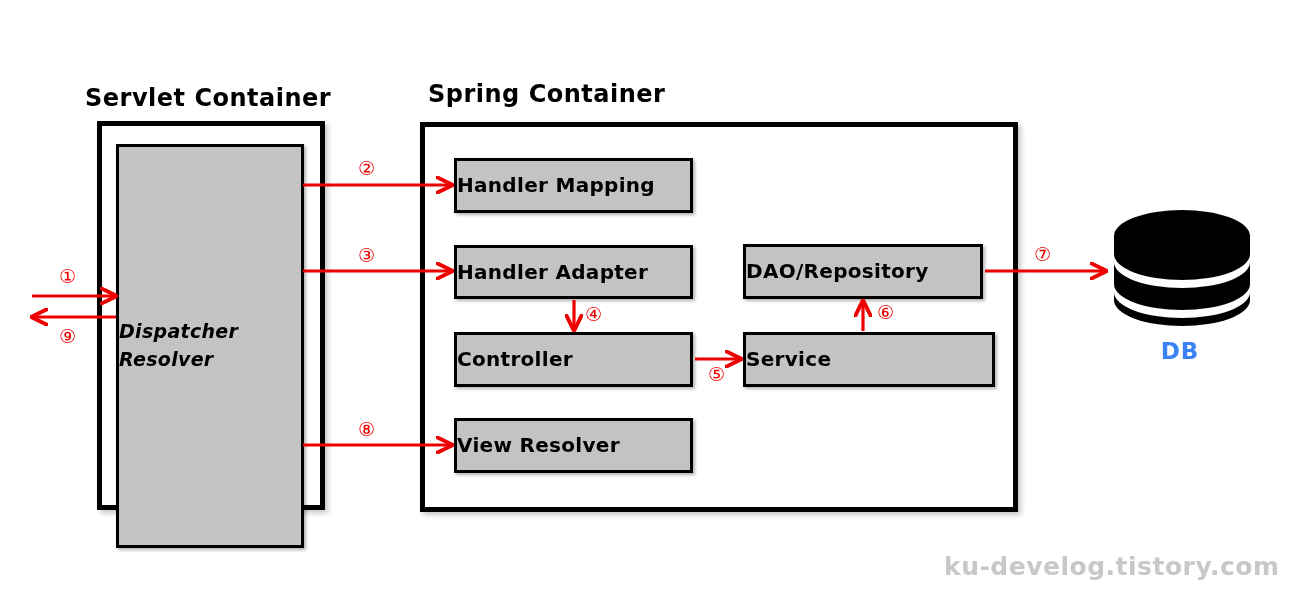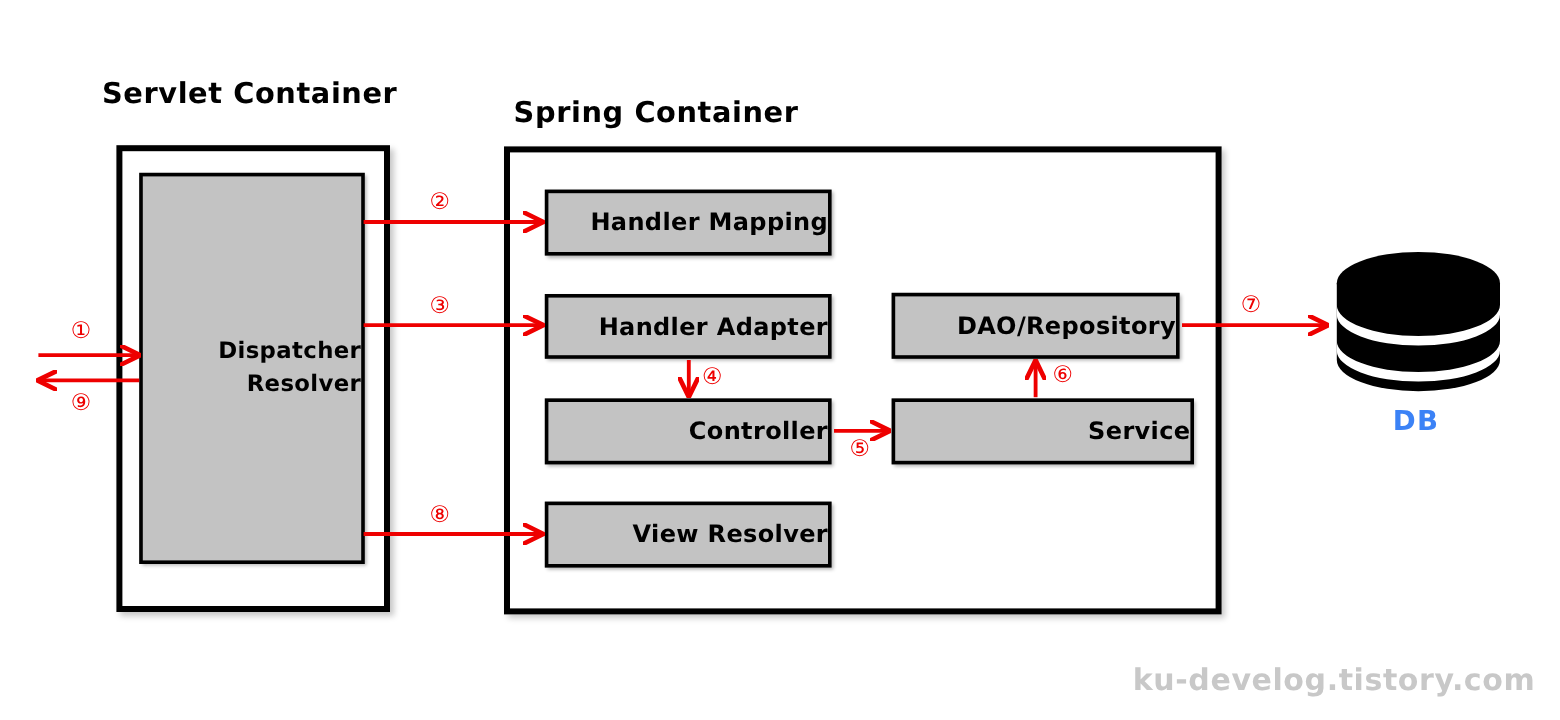--- a/index.html
+++ b/index.html
@@ -40,21 +40,21 @@
 
   
   .gray-box {
     position: absolute;
     background: #c3c3c3;
     border: 3px solid #000000;
     box-sizing: border-box;
     box-shadow: 2px 2px 3px rgba(0,0,0,0.30);
     display: flex;
     flex-direction: column;
-    align-items: flex-end;
+    align-items: flex-start;
     justify-content: center;
     text-align: center;
     color: #000000;
     font-family: "DejaVu Sans", sans-serif;
     font-weight: bold;
     font-size: 20px;
     letter-spacing: 0.3px;
     line-height: 1.45;
   }
 
@@ -106,29 +106,29 @@
     letter-spacing: 0.5px;
     color: #c8c8c8;
     white-space: nowrap;
   }
 </style>
 </head>
 <body>
 
 <div id="canvas">
 
-  <div class="container-title" style="left:85px; top:64px;">Servlet Container</div>
+  <div class="container-title" style="left:85px; top:84px;">Servlet Container</div>
 
   <div class="container-title" style="left:428px; top:80px;">Spring Container</div>
 
   <div class="outer-box" style="left:97px; top:121px; width:228px; height:389px;"></div>
 
   <div class="outer-box" style="left:420px; top:122px; width:598px; height:390px;"></div>
 
-  <div class="gray-box dispatcher-box" style="left:116px; top:144px; width:188px; height:326px;">
+  <div class="gray-box dispatcher-box" style="left:116px; top:144px; width:188px; height:404px;font-style:italic;">
     <span>Dispatcher</span>
     <span>Resolver</span>
   </div>
 
   <div class="gray-box" style="left:454px; top:158px; width:239px; height:55px;">
     <span>Handler Mapping</span>
   </div>
 
   <div class="gray-box" style="left:454px; top:245px; width:239px; height:54px;">
     <span>Handler Adapter</span>

